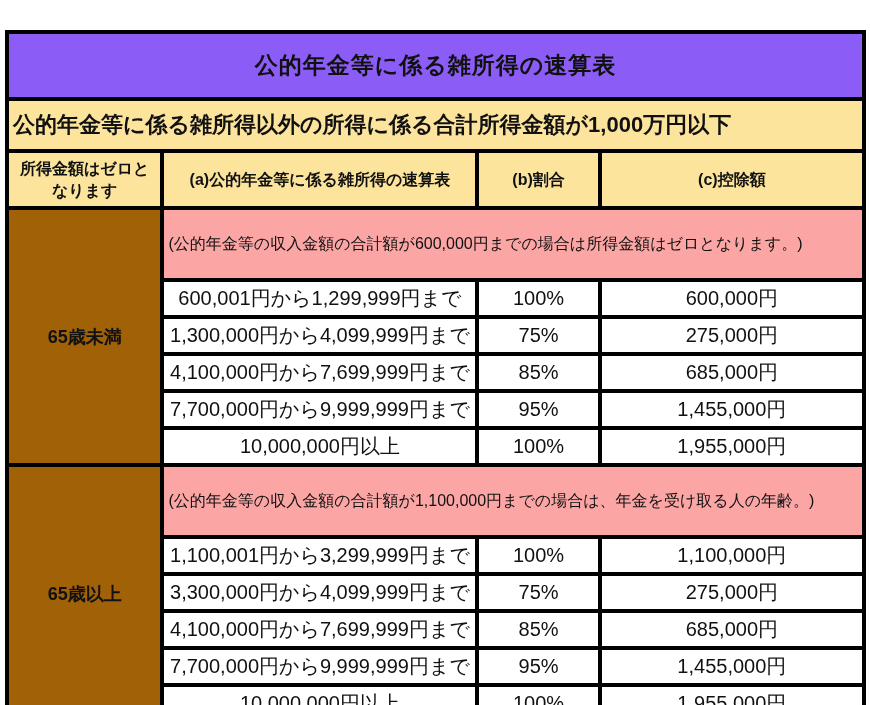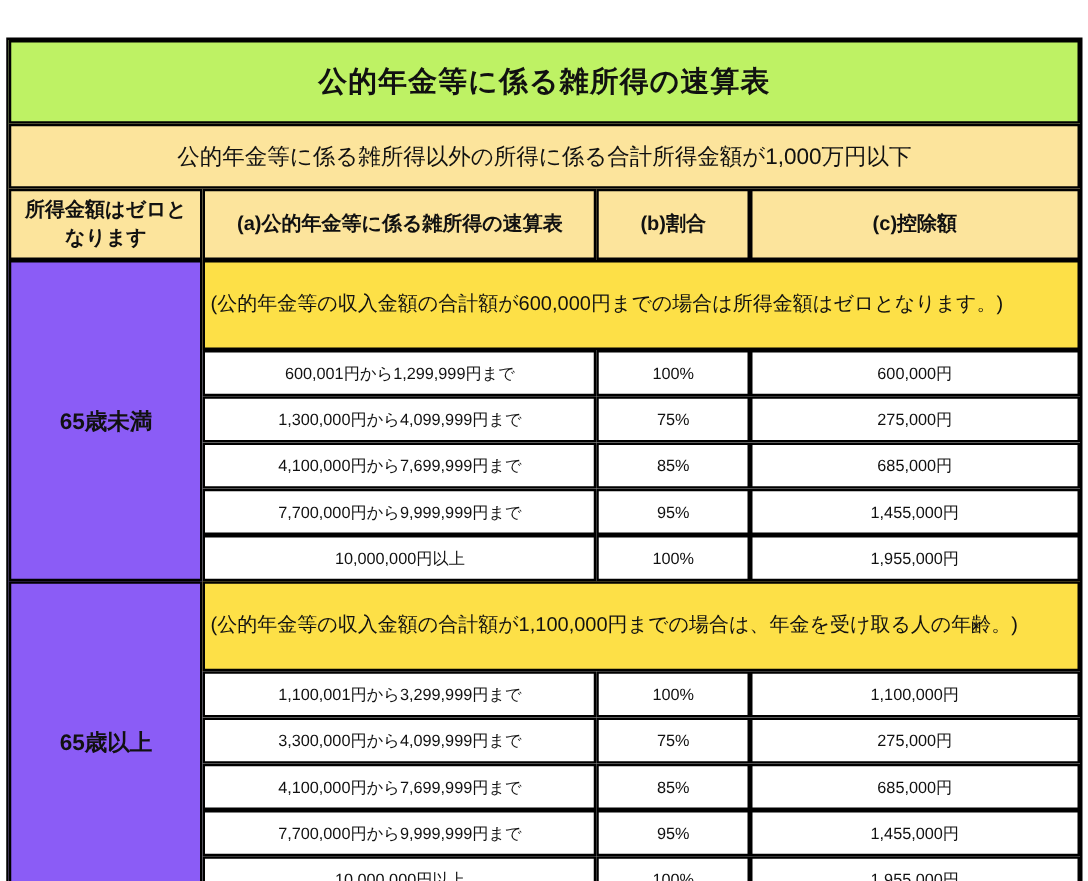--- a/index.html
+++ b/index.html
@@ -24,67 +24,66 @@
     border: 2px solid #000;
   }
   table.speed-table td {
     border: 2px solid #000;
     overflow: hidden;
     padding: 2px 4px;
     box-sizing: content-box;
   }
   td.title-cell {
     height: 59px;
-    background: #bef264;
+    background: #8b5cf6;
     text-align: center;
     vertical-align: middle;
     font-size: 23px;
     font-weight: bold;
     letter-spacing: 1px;
   }
   td.cond-cell {
     height: 44px;
     background: #FCE49C;
-    text-align: center;
     vertical-align: middle;
-    font-size: 18px;
-    font-weight: normal;
+    font-size: 22px;
+    font-weight: bold;
   }
   td.head-cell {
     height: 49px;
     background: #FCE49C;
     text-align: center;
     vertical-align: middle;
     font-size: 16px;
     font-weight: bold;
     line-height: 1.35;
   }
   td.age-cell {
-    background: #8b5cf6;
+    background: #a16207;
     text-align: center;
     vertical-align: middle;
     font-size: 18px;
     font-weight: bold;
   }
   td.note-cell {
     height: 64px;
-    background: #fde047;
+    background: #fca5a5;
     text-align: left;
     vertical-align: middle;
     font-size: 16px;
     line-height: 1.55;
     padding-left: 6px;
     padding-right: 6px;
   }
   td.data-cell {
     height: 29px;
     background: #ffffff;
     text-align: center;
     vertical-align: middle;
-    font-size: 13px;
+    font-size: 20px;
   }
 </style>
 </head>
 <body>
 
 <div class="wrap">
   <table class="speed-table">
     <colgroup>
       <col style="width:150px">
       <col style="width:304px">

